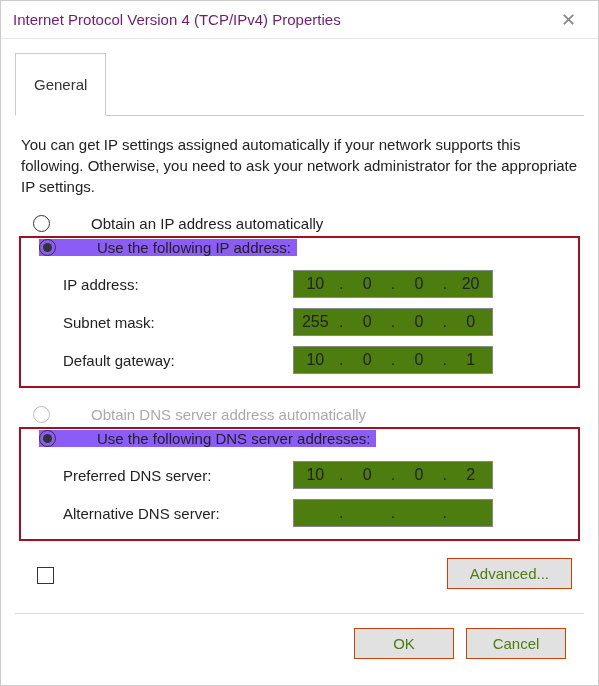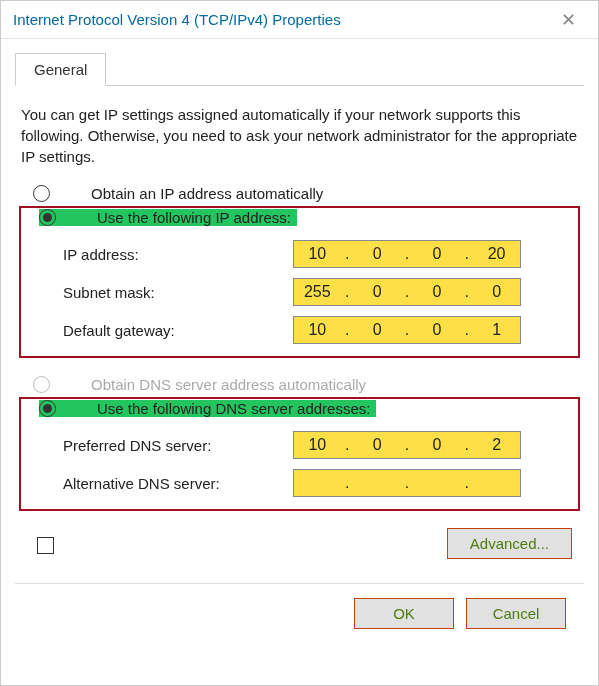--- a/index.html
+++ b/index.html
@@ -23,21 +23,21 @@
     }
     .titlebar {
       display: flex;
       justify-content: space-between;
       align-items: center;
       padding: 6px 12px;
       border-bottom: 1px solid #e5e5e5;
       height: 38px;
     }
     .title-text {
-      color: #0369a1;
+      color: #701a75;
       font-size: 15px;
     }
     .close-btn {
       color: #888;
       font-size: 18px;
       font-weight: 300;
       padding: 0 10px;
       cursor: default;
     }
     .content {
@@ -45,21 +45,21 @@
       padding: 10px 14px 0 14px;
       display: flex;
       flex-direction: column;
     }
     .tab-row {
       display: flex;
       border-bottom: 1px solid #ccc;
       margin-top: 4px;
     }
     .tab {
-      padding: 7px 18px;
+      padding: 22px 18px;
       font-size: 15px;
       color: #333;
       border: 1px solid #ccc;
       border-bottom: 1px solid #fff;
       margin-bottom: -1px;
       background: #fff;
       position: relative;
     }
     .desc {
       font-size: 15px;
@@ -99,38 +99,38 @@
       border-radius: 50%;
     }
     .groupbox {
       border: 2px solid #a01020;
       padding: 0 14px 12px 14px;
       margin: 0 4px 14px 4px;
     }
     .groupbox .option-row {
       margin-left: 4px;
       margin-top: -10px;
-      background: #22c55e;
+      background: #8b5cf6;
       display: inline-flex;
       padding-right: 6px;
     }
     .field-row {
       display: flex;
       align-items: center;
       margin: 10px 0 0 28px;
     }
     .field-label {
       font-size: 15px;
       color: #222;
       width: 230px;
     }
     .ip-input {
       border: 1px solid #888;
-      background: #fde047;
-      width: 228px;
+      background: #4d7c0f;
+      width: 200px;
       height: 28px;
       display: flex;
       align-items: center;
       justify-content: space-around;
       font-family: 'Consolas', 'Courier New', monospace;
       font-size: 16px;
       color: #222;
     }
     .ip-seg {
       width: 38px;

